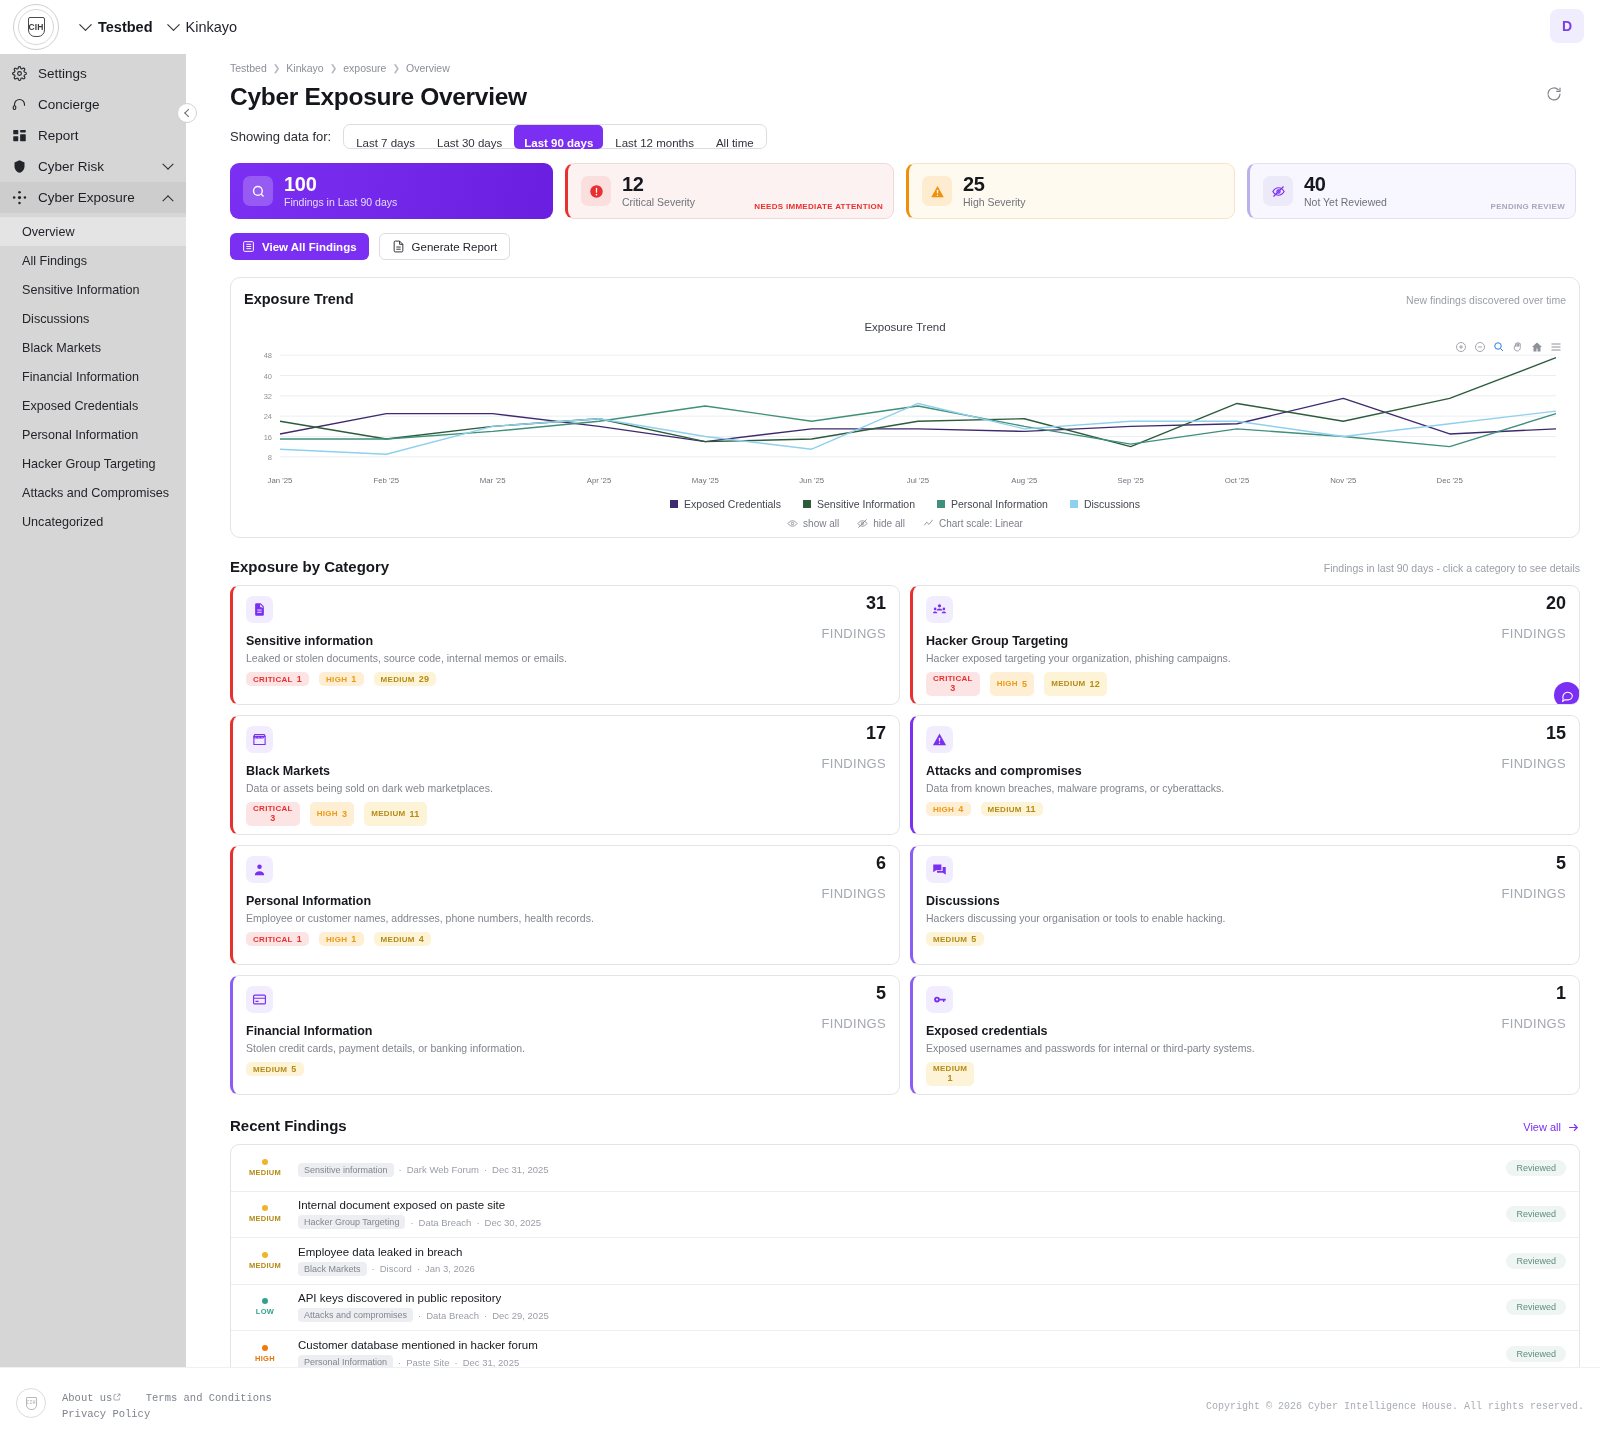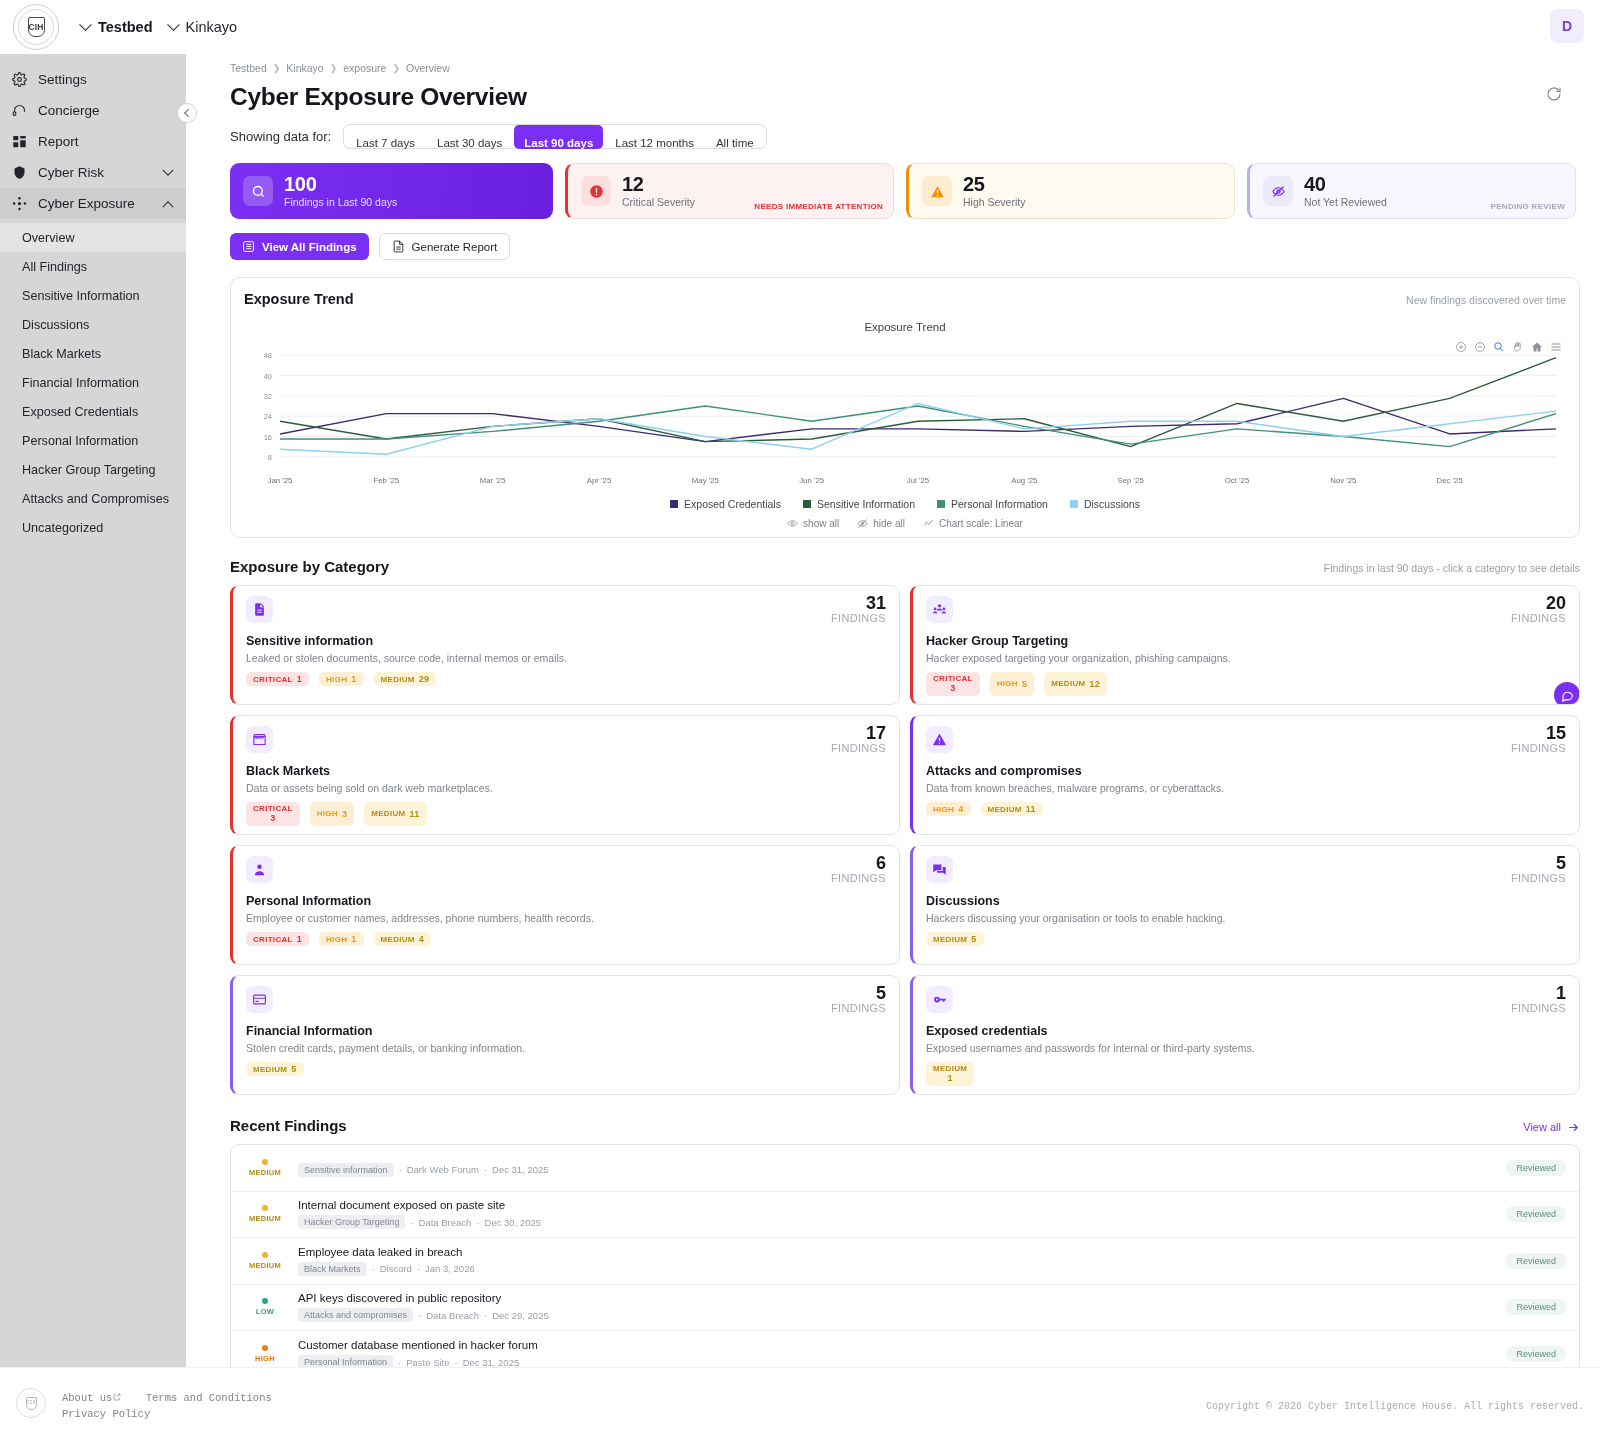--- a/index.html
+++ b/index.html
@@ -48,21 +48,21 @@
   
   .sidebar {
     position: absolute; top: 54px; left: 0; width: 186px; height: 1397px;
     background: #d6d6d6;
   }
   .side-link {
     display: flex; align-items: center; gap: 11px; height: 31px;
     padding: 0 12px; font-size: 13.5px; color: #1d1f25; cursor: pointer;
     position: relative;
   }
-  .side-link.top { height: 31px; margin-top: 10px; text-align: center; }
+  .side-link.top { height: 31px; margin-top: 4px; text-align: center; }
   .side-ico { width: 15px; height: 15px; flex: none; display:flex; align-items:center; justify-content:center; }
   .side-ico svg { width: 15px; height: 15px; display: block; }
   .side-caret {
     position: absolute; right: 14px; width: 8px; height: 8px;
     border-right: 1.7px solid #2a2a2a; border-bottom: 1.7px solid #2a2a2a;
   }
   .side-caret.down { transform: rotate(45deg) translate(-2px,-2px); }
   .side-caret.up { transform: rotate(-135deg) translate(-2px,-2px); }
   .side-link.active-section { background: #cdcdcd; }
   .sub-link {
@@ -185,21 +185,21 @@
   .cat-card.sev-critical { border-left: 3px solid #e8312f; }
   .cat-card.sev-high { border-left: 3px solid #7b2ff2; }
   .cat-card.sev-med { border-left: 3px solid #8b5cf6; }
   .cat-ico {
     width: 27px; height: 27px; border-radius: 7px; background: #f1edfe;
     display: flex; align-items: center; justify-content: center; color: #7b2ff2;
   }
   .cat-ico svg { width: 15px; height: 15px; display: block; }
   .cat-count { position: absolute; right: 13px; top: 8px; text-align: right; }
   .cat-count .n { font-size: 18px; font-weight: 700; color: #16181d; line-height: 1; }
-  .cat-count .l { font-size: 11px; color: #a4a8b0; letter-spacing: .3px; margin-top: 0; }
+  .cat-count .l { font-size: 13px; color: #a4a8b0; letter-spacing: .3px; margin-top: 14px; }
   .cat-name { font-size: 12.5px; font-weight: 700; color: #16181d; margin-top: 11px; }
   .cat-desc { font-size: 10.5px; color: #80848c; margin-top: 4px; }
   .chips { display: flex; gap: 10px; margin-top: 8px; }
   .chip {
     display: inline-flex; align-items: center; gap: 4px; border-radius: 5px;
     padding: 2px 7px; font-size: 8px; font-weight: 700; letter-spacing: .3px;
   }
   .chip b { font-size: 9px; }
   .chip.critical { background: #fde4e4; color: #e8312f; }
   .chip.high { background: #fdeed4; color: #eb9a12; }

